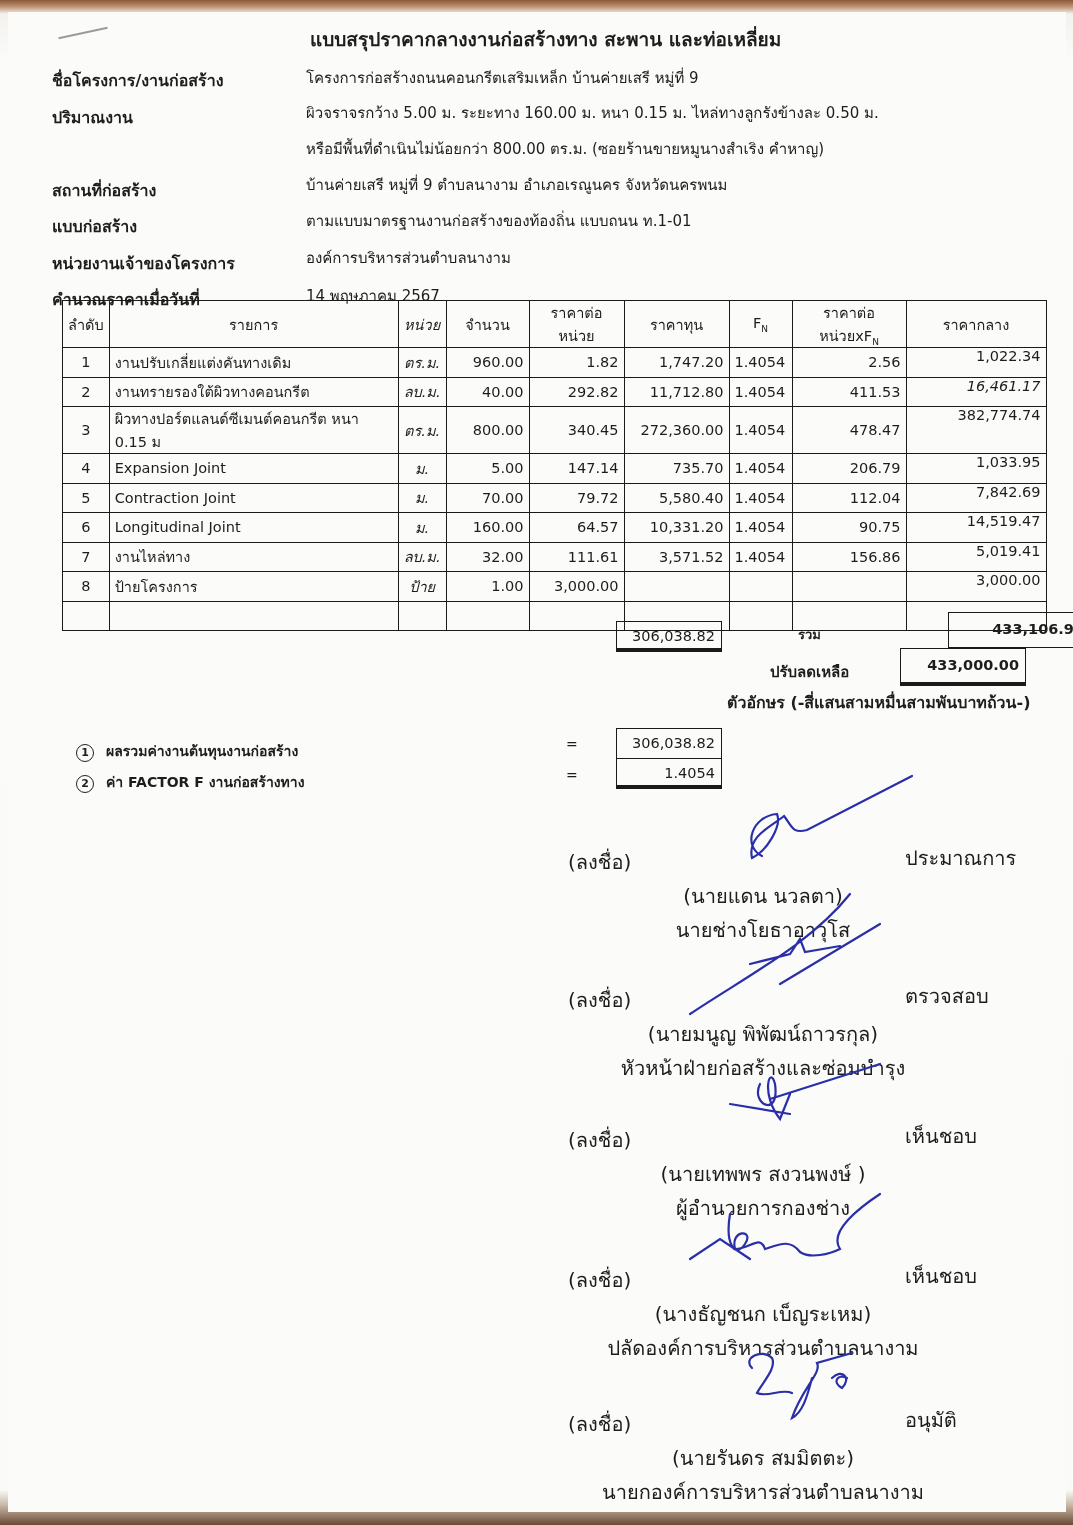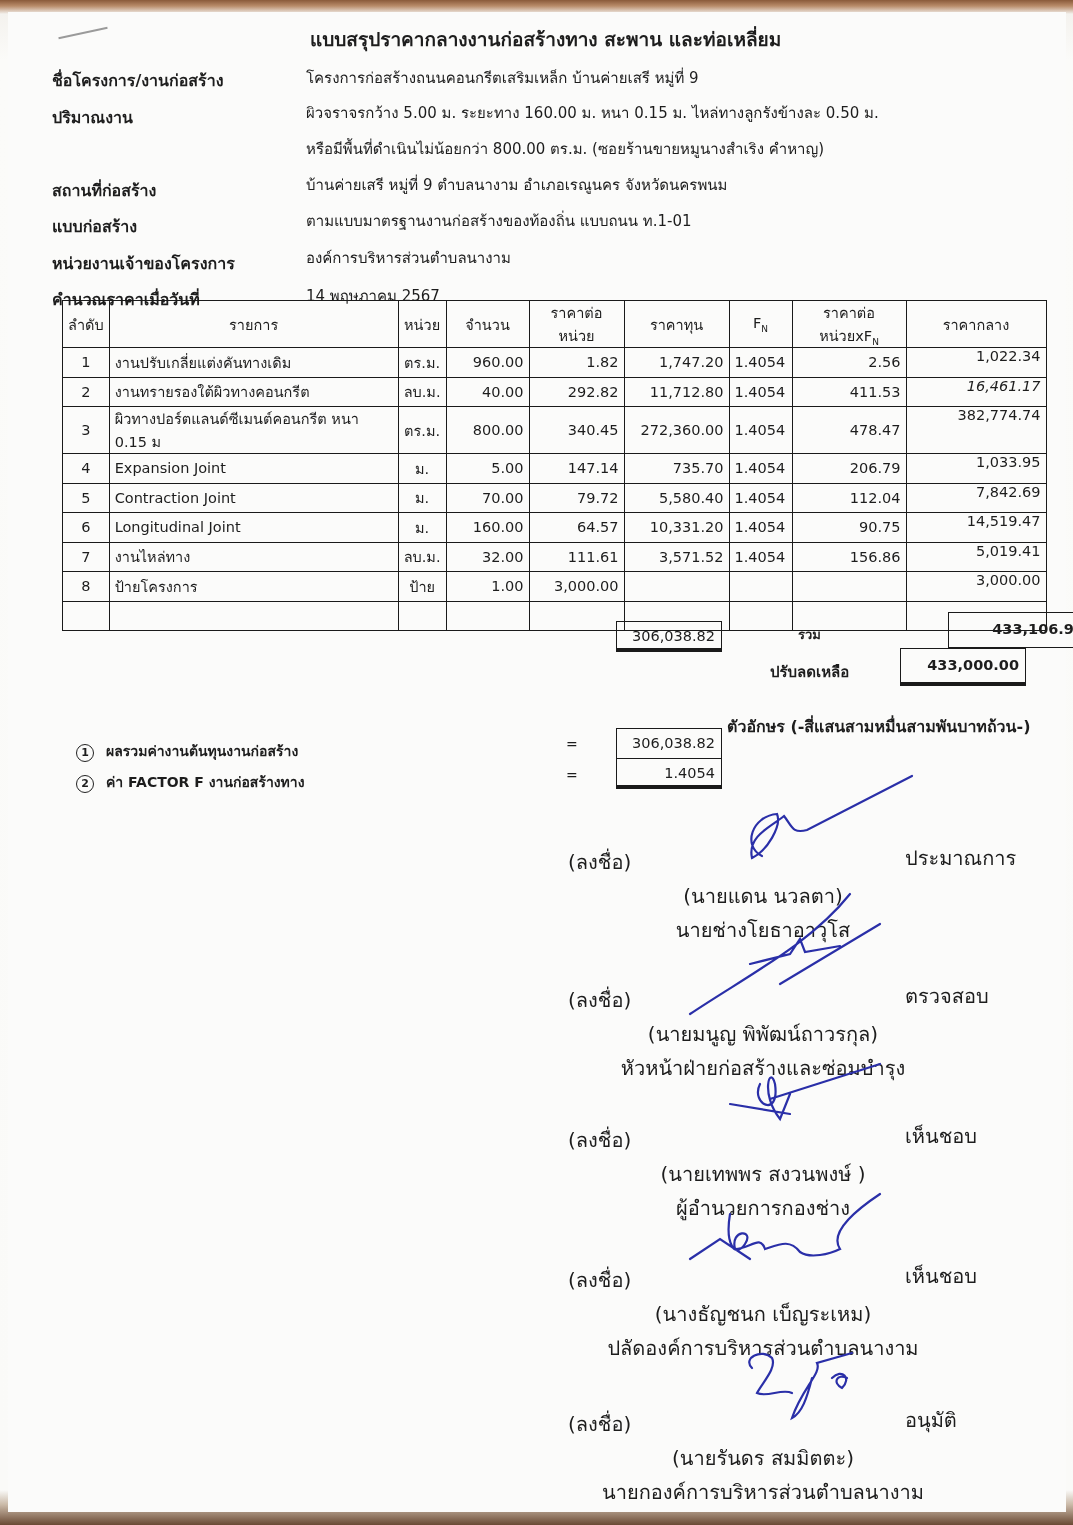--- a/index.html
+++ b/index.html
@@ -22,21 +22,21 @@
   table.grid {
     position: absolute; left: 62px; top: 300px; border-collapse: collapse;
     font-size: 14.5px;
   }
   table.grid td, table.grid th {
     border: 1.8px solid #1a1a1a; height: 28.5px; padding: 0 5px; font-weight: normal;
   }
   table.grid th { height: 30px; }
   .c-no { width: 32px; text-align: center; }
   .c-item { width: 278px; text-align: left; }
-  .c-unit { width: 33px; text-align: center; }
+  .c-unit { width: 33px; text-align: center; font-style: italic; }
   .c-qty { width: 72px; text-align: right; }
   .c-up { width: 84px; text-align: right; }
   .c-cost { width: 94px; text-align: right; }
   .c-fn { width: 52px; text-align: left; }
   .c-upfn { width: 103px; text-align: right; }
   .c-mid { width: 129px; text-align: right; }
   th.c-mid, th.c-upfn, th.c-up, th.c-cost, th.c-qty, th.c-fn { text-align: center; }
   sub.n { font-size: 9px; }
 
   .box { position: absolute; border: 1.8px solid #1a1a1a; font-size: 14.5px; text-align: right; padding: 0 6px; box-sizing: border-box; line-height: 28px; height: 31px; }
@@ -192,21 +192,21 @@
         <td class="c-mid" style="vertical-align: top;"></td>
       </tr>
     </tbody>
 </table>
 
 <div class="box boxb" style="left:616px; top:621px; width:106px;">306,038.82</div>
 <div class="abs bold" style="left:798px; top:624px; font-size:13px;">รวม</div>
 <div class="box bold" style="left:948px; top:612px; width:143px; height:36px; line-height:32px;">433,106.94</div>
 <div class="abs bold" style="left:770px; top:660px; font-size:15px;">ปรับลดเหลือ</div>
 <div class="box boxb bold" style="left:900px; top:648px; width:126px; height:38px; line-height:32px;">433,000.00</div>
-<div class="abs bold" style="left:727px; top:714px; font-size:16px;">ตัวอักษร (-สี่แสนสามหมื่นสามพันบาทถ้วน-)</div>
+<div class="abs bold" style="left:727px; top:690px; font-size:16px;">ตัวอักษร (-สี่แสนสามหมื่นสามพันบาทถ้วน-)</div>
 
 <div class="abs" style="left:76px; top:740px;">
   <span class="circ">1</span><span class="sumlbl">ผลรวมค่างานต้นทุนงานก่อสร้าง</span>
 </div>
 <div class="abs" style="left:566px; top:736px; font-size:14px;">=</div>
 <div class="box" style="left:616px; top:728px; width:106px;">306,038.82</div>
 
 <div class="abs" style="left:76px; top:771px;">
   <span class="circ">2</span><span class="sumlbl">ค่า FACTOR    F งานก่อสร้างทาง</span>
 </div>

